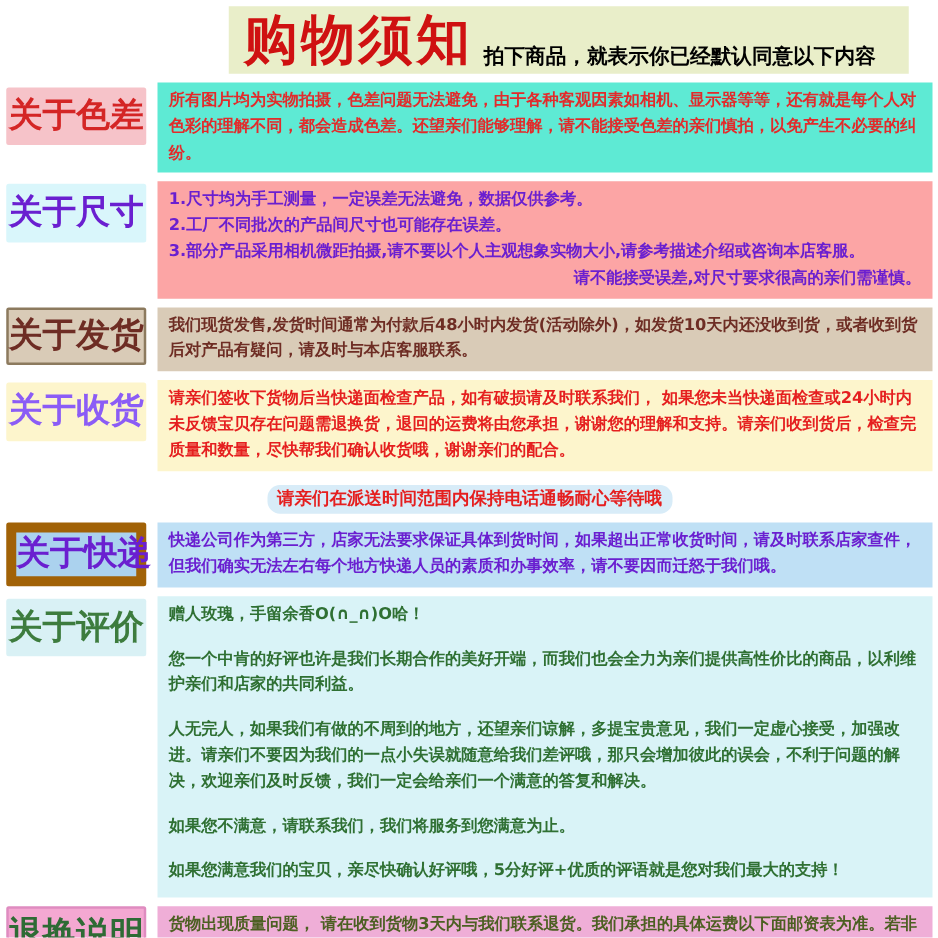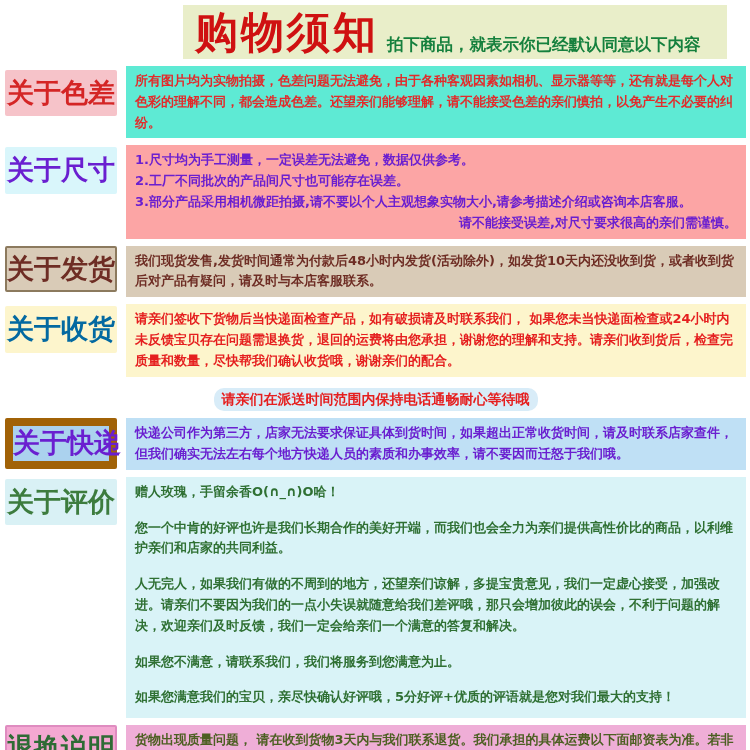--- a/index.html
+++ b/index.html
@@ -12,21 +12,21 @@
   .page{width:750px;box-sizing:border-box;padding:5px 4px 0 5px;}
 
   
   .header{
     margin-left:178px;margin-right:19px;
     background:#e9eec9;
     display:flex;align-items:flex-end;
     padding:3px 6px 5px 12px;height:54px;box-sizing:border-box;
   }
   .header-title{color:#cf1111;font-size:43px;line-height:1;letter-spacing:3px;white-space:nowrap;}
-  .header-sub{color:#15803d;font-size:16.5px;line-height:1;margin-left:8px;padding-bottom:1px;white-space:nowrap;font-family:Liberation Serif, serif;}
+  .header-sub{color:#000000;font-size:16.5px;line-height:1;margin-left:8px;padding-bottom:1px;white-space:nowrap;font-family:Liberation Serif, serif;}
 
   
   .row{display:flex;align-items:flex-start;margin:7px 0 0 0;border-radius:21px;}
   .lbl{
     flex:0 0 112px;width:112px;box-sizing:border-box;
     text-align:center;font-size:27px;line-height:1.2;
     padding:7px 0;margin-right:9px;border-radius:2px;white-space:nowrap;
   }
   .ct{
     flex:1;font-size:13px;line-height:1.6;
@@ -38,21 +38,21 @@
   .s-colordiff .lbl{background:#f6c3c9;color:#d42525;margin-top:4px;}
   .s-colordiff .ct{background:#5eead4;color:#e22b2b;}
 
   .s-size .lbl{background:#d9f6fb;color:#6a1fd0;margin-top:2px;}
   .s-size .ct{background:#fca5a5;color:#6a1fd0;}
   .s-size .last{text-align:right;}
 
   .s-shipping .lbl{background:#d9cbb7;color:#6e2d24;border:2px solid #8c7a5e;padding:5px 0;}
   .s-shipping .ct{background:#d9cbb7;color:#6e2d24;}
 
-  .s-receiving .lbl{background:#fdf5cc;color:#0369a1;margin-top:2px;}
+  .s-receiving .lbl{background:#fdf5cc;color:#8b5cf6;margin-top:2px;}
   .s-receiving .ct{background:#fdf5cc;color:#e51f1f;}
 
   .notice-wrap{text-align:center;margin:11px 0 4px 0;}
   .notice{
     display:inline-block;background:#d8ecf8;color:#e51f1f;
     font-size:14px;padding:2px 8px;line-height:1.4;border-radius:10px;
   }
 
   .s-courier .lbl{background:#abd2ee;color:#6a1fd0;border:8px solid #a16207;padding:1px 0;}
   .s-courier .ct{background:#bfe0f5;color:#6a1fd0;}

